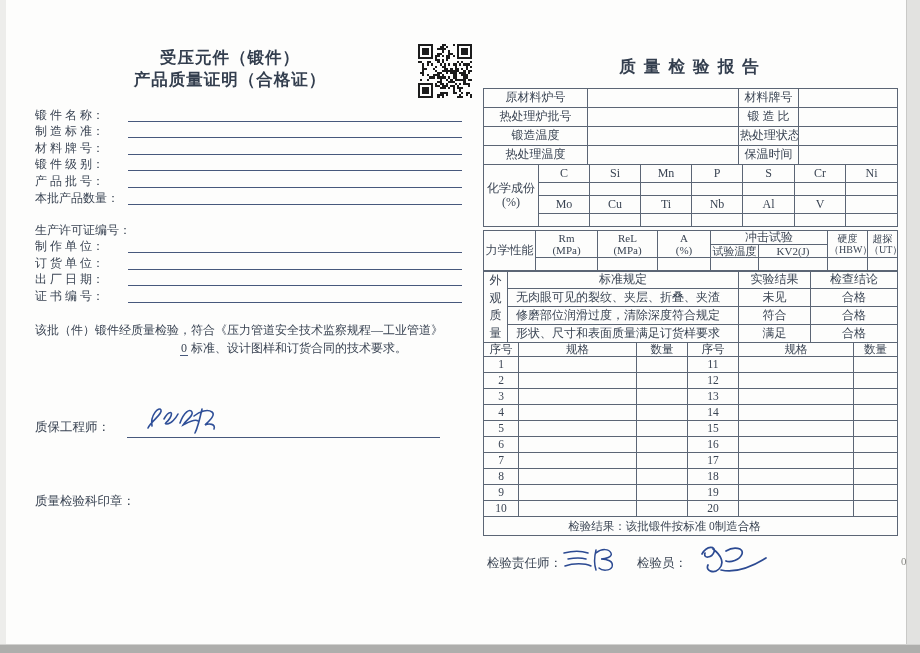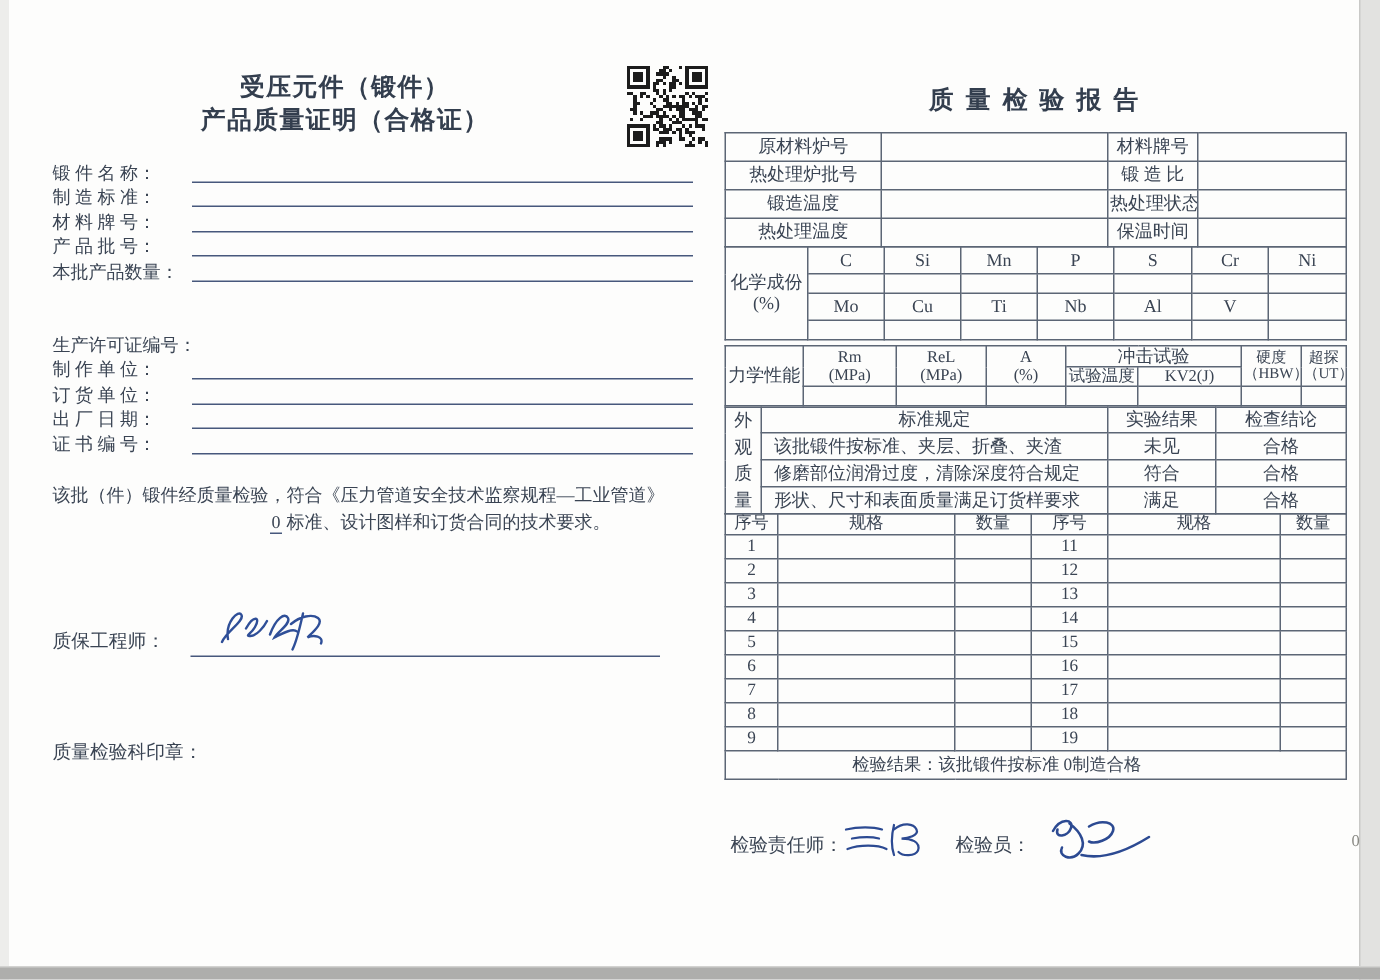--- a/index.html
+++ b/index.html
@@ -264,20 +264,24 @@
     </div>
     <div class="frow">
       <span class="flbl">制 造 标 准：</span>
       <span class="fline"></span>
     </div>
     <div class="frow">
       <span class="flbl">材 料 牌 号：</span>
       <span class="fline"></span>
     </div>
     <div class="frow">
+      <span class="flbl">锻 件 级 别：</span>
+      <span class="fline"></span>
+    </div>
+    <div class="frow">
       <span class="flbl">产 品 批 号：</span>
       <span class="fline"></span>
     </div>
     <div class="frow">
       <span class="flbl">本批产品数量：</span>
       <span class="fline"></span>
     </div>
   </div>
 <div class="fields" style="top:222px;">
     <div class="frow">
@@ -447,21 +451,21 @@
       <col style="width:87px">
     </colgroup>
   <tbody>
       <tr class="h17">
         <td rowspan="4" class="vlbl">外<br>观<br>质<br>量</td>
         <td class="lbl">标准规定</td>
         <td class="lbl">实验结果</td>
         <td class="lbl">检查结论</td>
       </tr>
       <tr class="h18">
-        <td class="std">该批锻件按标准、夹层、折叠、夹渣</td>
+        <td class="std">无肉眼可见的裂纹、夹层、折叠、夹渣</td>
         <td class="">未见</td>
         <td class="">合格</td>
       </tr>
       <tr class="h18">
         <td class="std">修磨部位润滑过度，清除深度符合规定</td>
         <td class="">符合</td>
         <td class="">合格</td>
       </tr>
       <tr class="h18">
         <td class="std">形状、尺寸和表面质量满足订货样要求</td>
@@ -554,20 +558,28 @@
         <td class=""></td>
       </tr>
       <tr class="h16">
         <td class="">9</td>
         <td class=""></td>
         <td class=""></td>
         <td class="">19</td>
         <td class=""></td>
         <td class=""></td>
       </tr>
+      <tr class="h16">
+        <td class="">10</td>
+        <td class=""></td>
+        <td class=""></td>
+        <td class="">20</td>
+        <td class=""></td>
+        <td class=""></td>
+      </tr>
       <tr class="h19">
         <td colspan="6" class="resrow">
           <div class="resflex">
             <span>检验结果：该批锻件按标准 0</span>
             <span>制造合格</span>
           </div>
         </td>
       </tr>
     </tbody>
 </table>

